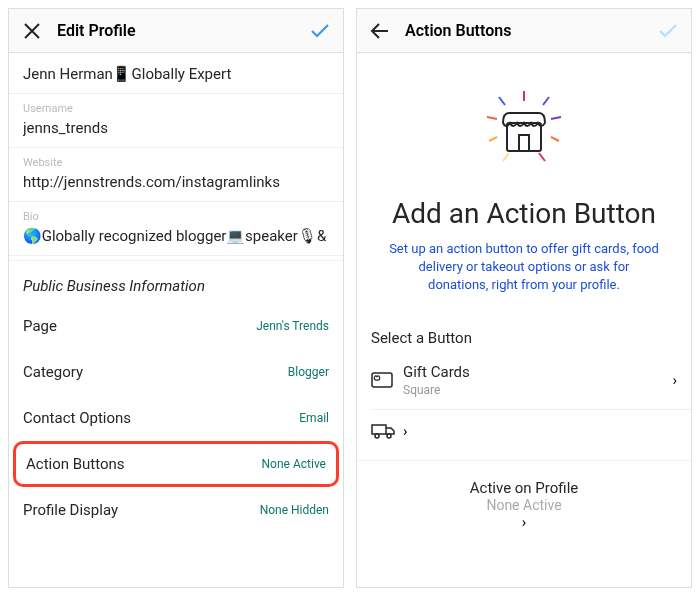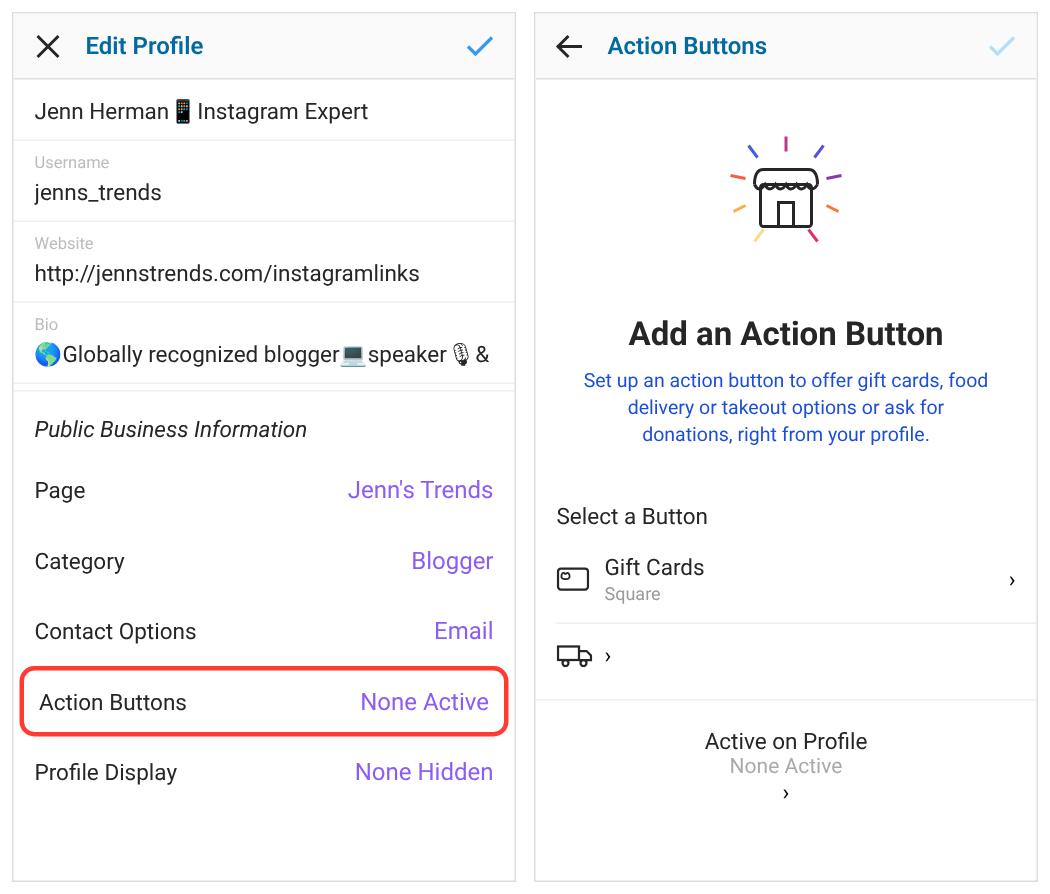--- a/index.html
+++ b/index.html
@@ -22,21 +22,21 @@
   }
   .header {
     height: 44px;
     display: flex;
     align-items: center;
     padding: 0 12px;
     border-bottom: 1px solid #e0e0e0;
     background: #fafafa;
     font-size: 16px;
     font-weight: 600;
-    color: #0369a1;
+    color: #000000;
   }
   .header .hicon { width: 22px; display:flex; align-items:center; justify-content:center; }
   .header .title { flex:1; padding-left: 14px; }
   .check { color:#3897f0; font-size:20px; }
   .check.faded { color:#b2dffc; }
   .content { flex:1; overflow:auto; }
   .scroll::-webkit-scrollbar{display:none;}
   .field {
     padding: 8px 14px 10px;
     border-bottom: 1px solid #efefef;
@@ -60,31 +60,31 @@
     font-style: italic;
   }
   .row {
     display:flex;
     align-items:center;
     padding: 14px;
     font-size: 15px;
     color: #262626;
   }
   .row .rlabel { flex:1; }
-  .row .rval { color:#8b5cf6; font-size:16px; }
+  .row .rval { color:#0f766e; font-size:12px; }
   .highlight {
     border: 3px solid #ff3b30;
     border-radius: 10px;
     margin: 0 4px;
     padding: 11px 10px;
   }
   
   .hero { text-align:center; padding: 20px 30px 10px; }
   .hero svg { margin: 10px auto 0; }
-  .hero h2 { font-size: 22px; font-weight:700; color:#262626; margin-top:34px;}
+  .hero h2 { font-size: 28px; font-weight:400; color:#262626; margin-top:20px;}
   .hero p { font-size:13px; color:#1d4ed8; margin-top:10px; line-height:1.4;}
   .sel-title { padding: 24px 14px 4px; font-size:15px; color:#262626; }
   .btn-row {
     display:flex; align-items:center;
     padding: 12px 14px;
     font-size:15px;
   }
   .btn-row .icon-box { width:32px; display:flex; align-items:center; justify-content:flex-start;}
   .btn-row .labels { flex:1; }
   .btn-row .labels .primary { color:#262626; font-size:15px;}
@@ -105,21 +105,21 @@
     </span>
     <span class="title">Edit Profile</span>
     <span class="hicon check">
       <svg width="22" height="22" viewBox="0 0 22 22">
           <path d="M3 11 L8 16 L19 5" stroke="#3897f0" stroke-width="2.2" fill="none"></path>
         </svg>
     </span>
   </div>
   <div class="content scroll">
     <div class="field">
-      <div class="value">Jenn Herman📱Instagram Expert</div>
+      <div class="value">Jenn Herman📱Globally Expert</div>
     </div>
     <div class="field">
       <div class="label">Username</div>
       <div class="value">jenns_trends</div>
     </div>
     <div class="field">
       <div class="label">Website</div>
       <div class="value">http://jennstrends.com/instagramlinks</div>
     </div>
     <div class="field">

